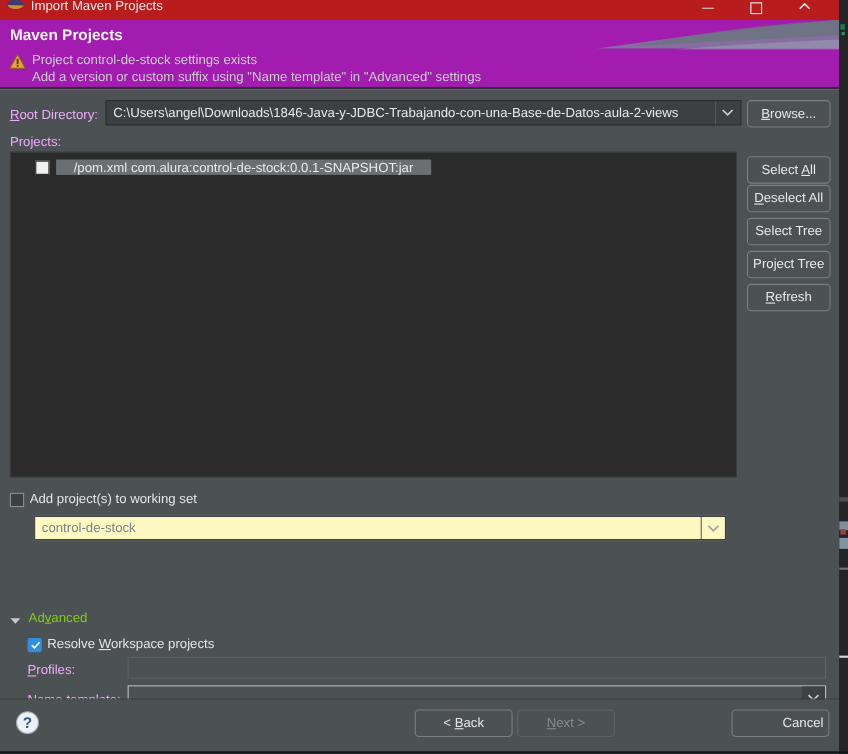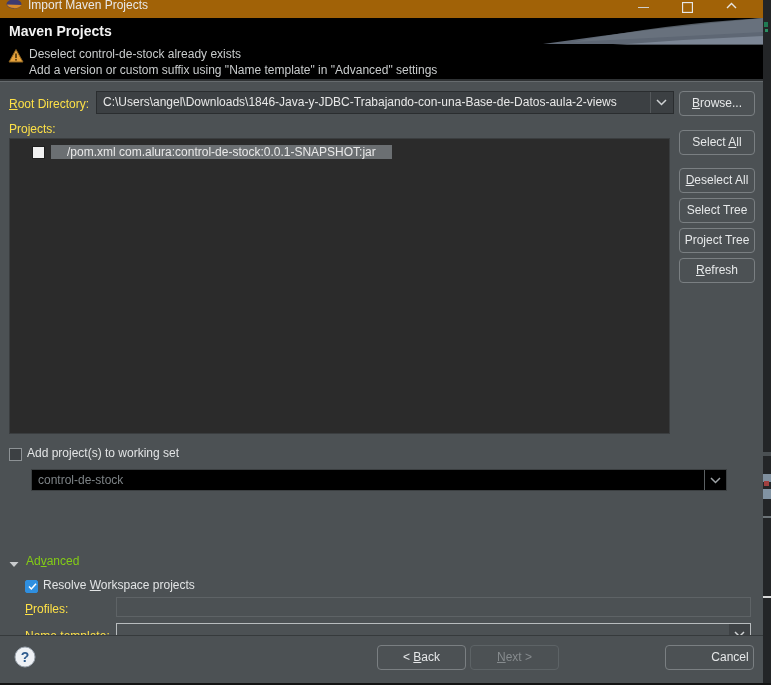--- a/index.html
+++ b/index.html
@@ -63,21 +63,21 @@
     position: absolute; left: 0px; top: 596px;
     width: 8px; height: 2px; background: #d8d8d8;
   }
 
   
   #titlebar {
     position: absolute;
     left: 0; top: 0;
     width: 763px;
     height: 18px;
-    background: #a16207;
+    background: #b91c1c;
   }
   #title-icon {
     position: absolute;
     left: 6px; top: 0px;
     width: 16px; height: 14px;
   }
   #title-text {
     position: absolute;
     left: 28px; top: -2px;
     font-size: 12px;
@@ -95,21 +95,21 @@
   #btn-min { right: 98px; }
   #btn-max { right: 54px; }
   #btn-close { right: 10px; }
 
   
   #header {
     position: absolute;
     left: 0; top: 18px;
     width: 763px;
     height: 74px;
-    background: #000000;
+    background: #a21caf;
     overflow: hidden;
   }
   #header-title {
     position: absolute;
     left: 9px; top: 5px;
     font-size: 14px;
     font-weight: bold;
     color: #f2f2f2;
   }
   #header-swoosh {
@@ -148,21 +148,21 @@
     position: absolute;
     left: 0; top: 82px;
     width: 763px;
     height: 553px;
     background: #4c5154;
   }
 
   .lbl {
     position: absolute;
     font-size: 12px;
-    color: #fde047;
+    color: #f0abfc;
     white-space: nowrap;
   }
   .mn { text-decoration: underline; }
 
   #rootdir-label { left: 9px; top: 15px; }
 
   #rootdir-combo {
     position: absolute;
     left: 96px; top: 9px;
     width: 578px; height: 23px;
@@ -241,21 +241,21 @@
     white-space: nowrap;
     text-align: right;
   }
 
   .side-btn {
     left: 679px;
     width: 76px;
     height: 25px;
     line-height: 23px;
   }
-  #select-all-btn   { top: 48px; }
+  #select-all-btn   { top: 60px; }
   #deselect-all-btn { top: 86px; }
   #select-tree-btn  { top: 116px; }
   #deselect-tree-btn{ top: 146px; }
   #refresh-btn      { top: 176px; }
 
   #workingset-row {
     position: absolute;
     left: 9px; top: 364px;
   }
   #workingset-checkbox {
@@ -270,22 +270,22 @@
     position: absolute;
     left: 18px; top: 0px;
     font-size: 12px;
     color: #e2e4e5;
     white-space: nowrap;
   }
 
   #workingset-combo {
     position: absolute;
     left: 31px; top: 387px;
-    width: 696px; height: 22px;
-    background: #000000;
+    width: 629px; height: 22px;
+    background: #fef9c3;
     border: 1px solid #3b3f41;
     box-sizing: border-box;
   }
   #workingset-combo .val {
     position: absolute;
     left: 6px; top: 3px;
     font-size: 12px;
     color: #7d8386;
   }
   #workingset-combo .arrowbox {
@@ -433,21 +433,21 @@
     </svg>
     <span id="header-title">Maven Projects</span>
 
     <span id="warn-icon">
       <svg width="16" height="16" viewBox="0 0 16 16">
         <path d="M8 1.5 L15 14 L1 14 Z" fill="#e8a33d" stroke="#8a6220" stroke-width="1"></path>
         <rect x="7.2" y="5.5" width="1.6" height="4.6" fill="#4a3208"></rect>
         <rect x="7.2" y="11" width="1.6" height="1.6" fill="#4a3208"></rect>
       </svg>
     </span>
-    <span id="msg1">Deselect control-de-stock already exists</span>
+    <span id="msg1">Project control-de-stock settings exists</span>
     <span id="msg2">Add a version or custom suffix using "Name template" in "Advanced" settings</span>
   </div>
   <div id="header-rule"></div>
 
   <div id="body-area">
 
     <span class="lbl" id="rootdir-label"><span class="mn">R</span>oot Directory:</span>
 
     <div id="rootdir-combo">
       <span class="val">C:\Users\angel\Downloads\1846-Java-y-JDBC-Trabajando-con-una-Base-de-Datos-aula-2-views</span>

